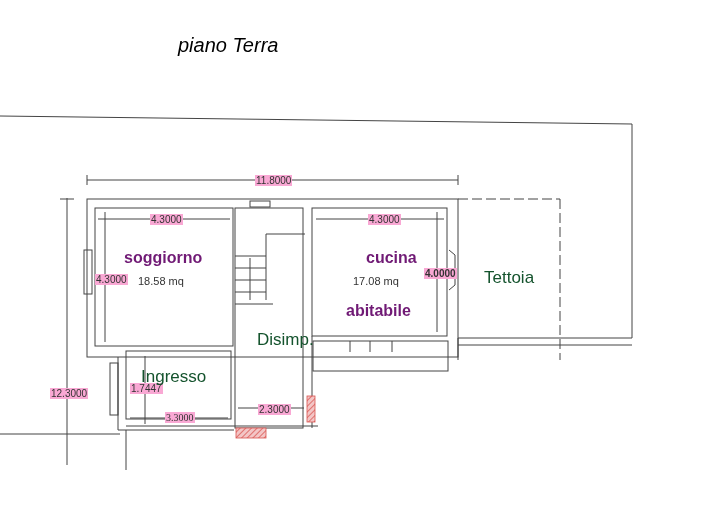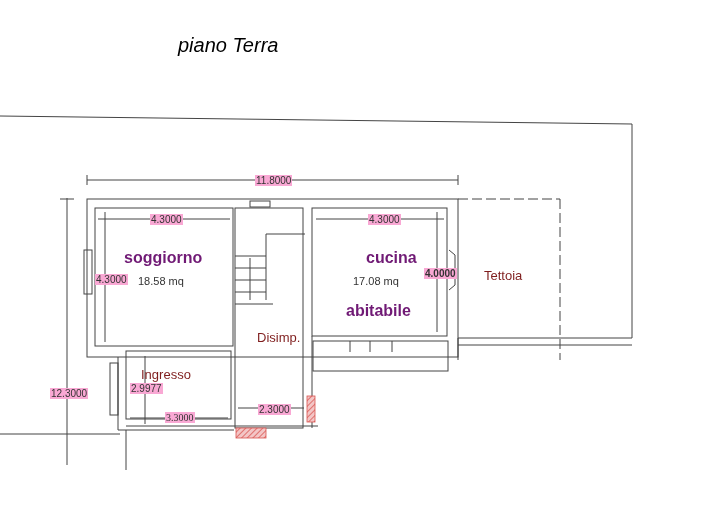--- a/index.html
+++ b/index.html
@@ -1,21 +1,21 @@
 <!DOCTYPE html>
 <html><head>
 <meta charset="utf-8">
 <style>
   html, body { margin: 0; padding: 0; background: #ffffff; }
   body { width: 716px; height: 506px; position: relative; overflow: hidden; font-family: "Liberation Sans", sans-serif; }
   .title { position: absolute; left: 178px; top: 34px; font-size: 20px; font-style: italic; color: #000000; }
   svg { position: absolute; left: 0; top: 0; }
   .lbl { position: absolute; color: #222; white-space: nowrap; }
   .room-big { font-weight: bold; font-size: 16px; color: #701a75; }
-  .room-sm { font-size: 13px; color: #7f1d1d; }
+  .room-sm { font-size: 17px; color: #14532d; }
   .area { font-size: 11px; color: #333; }
   .dim { font-size: 10px; color: #333; background: #f9a8d4; padding: 0 1px; }
 </style>
 </head>
 <body>
 
 <div class="title">piano Terra</div>
 
 <svg width="716" height="506" viewBox="0 0 716 506">
   <defs>
@@ -84,21 +84,21 @@
   <rect x="307" y="396" width="8" height="26" fill="url(#hatch)" stroke="#d9534f" stroke-width="0.8"></rect>
 </svg>
 
 <div class="lbl dim" style="left:255px; top:175px;">11.8000</div>
 <div class="lbl dim" style="left:50px; top:388px;">12.3000</div>
 <div class="lbl dim" style="left:150px; top:214px;">4.3000</div>
 <div class="lbl dim" style="left:95px; top:274px;">4.3000</div>
 <div class="lbl dim" style="left:368px; top:214px;">4.3000</div>
 <div class="lbl dim" style="left:424px; top:268px;font-weight:bold;">4.0000</div>
 <div class="lbl dim" style="left:165px; top:412px;font-family:Liberation Serif, serif;">3.3000</div>
-<div class="lbl dim" style="left:130px; top:383px;">2.9977</div>
+<div class="lbl dim" style="left:130px; top:383px;">1.7447</div>
 <div class="lbl dim" style="left:258px; top:404px;">2.3000</div>
 
 <div class="lbl room-big" style="left:124px; top:249px;">soggiorno</div>
 <div class="lbl area" style="left:138px; top:275px;">18.58 mq</div>
 <div class="lbl room-big" style="left:366px; top:249px;">cucina</div>
 <div class="lbl area" style="left:353px; top:275px;">17.08 mq</div>
 <div class="lbl room-big" style="left:346px; top:302px;">abitabile</div>
 <div class="lbl room-sm" style="left:257px; top:330px;">Disimp.</div>
 <div class="lbl room-sm" style="left:141px; top:367px;">Ingresso</div>
 <div class="lbl room-sm" style="left:484px; top:268px;">Tettoia</div>

